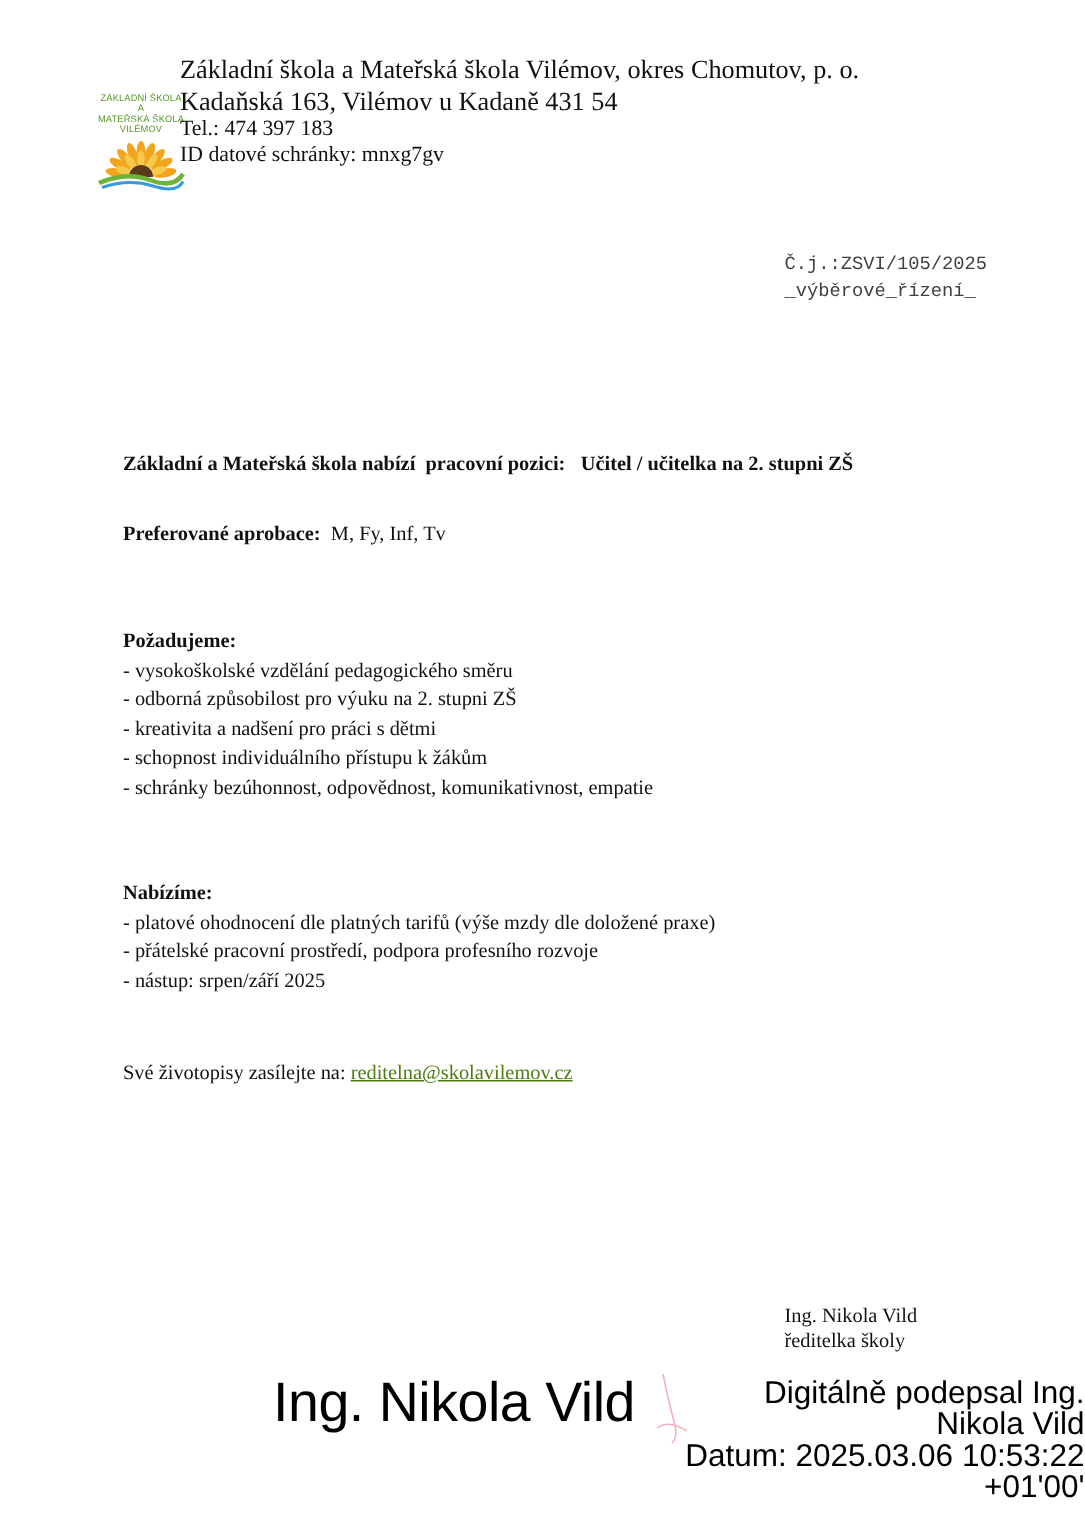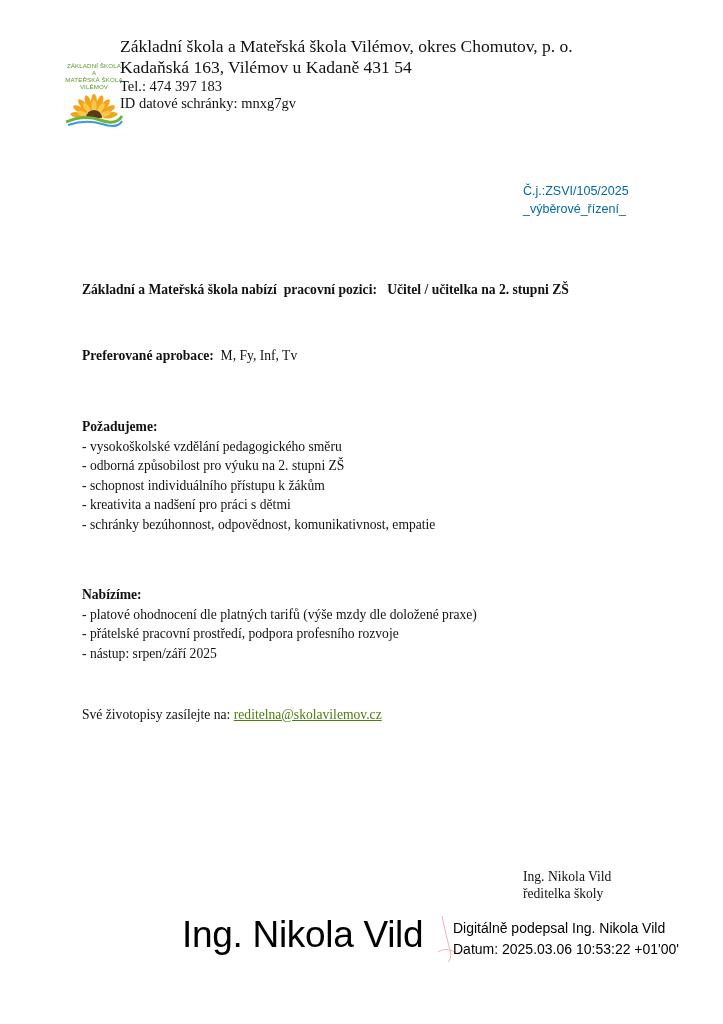--- a/index.html
+++ b/index.html
@@ -36,33 +36,33 @@
     .header {
       left: 120px; top: 36px; width: 520px;
       text-align: left;
     }
     .header .l1 { font-size: 17.5px; line-height: 21px; }
     .header .l2 { font-size: 17.5px; line-height: 21px; }
     .header .l3 { font-size: 14.5px; line-height: 17px; }
 
     
     .ref {
-      left: 523px; top: 182px;
-      font-family: Liberation Sans, sans-serif;
+      left: 523px; top: 167px;
+      font-family: Liberation Mono, monospace;
       font-size: 12.5px; line-height: 18px;
-      color: #0369a1;
+      color: #404040;
     }
 
     .body-text {
       font-size: 13.6px;
       line-height: 19.5px;
     }
     .b { font-weight: bold; }
 
-    .offer { left: 82px; top: 280px; text-align: right; }
+    .offer { left: 82px; top: 299px; text-align: right; }
     .aprob { left: 82px; top: 346px; }
     .req   { left: 82px; top: 417px; }
     .off2  { left: 82px; top: 585px; }
     .cv    { left: 82px; top: 705px; }
 
     .link {
       color: #4d7c0f;
       text-decoration: underline;
     }
 
@@ -78,23 +78,24 @@
       line-height: 46px;
       color: #000;
       letter-spacing: -0.3px;
     }
     .digsig-mark {
       left: 428px; top: 912px; width: 40px; height: 52px;
     }
     .digsig-info {
       left: 453px; top: 918px;
       font-family: "Liberation Sans", "DejaVu Sans", sans-serif;
-      font-size: 14px;
+      font-size: 21px;
       line-height: 21px;
       color: #000;
+      text-align: right;
     }
   </style>
 </head>
 <body>
 
 <div class="abs logo">
   <div class="logo-text">
     <div>ZÁKLADNÍ ŠKOLA</div>
     <div>A</div>
     <div>MATEŘSKÁ ŠKOLA</div>
@@ -146,22 +147,22 @@
 
 <div class="abs body-text aprob">
   <span class="b">Preferované aprobace:</span>&nbsp;
   <span>M, Fy, Inf, Tv</span>
 </div>
 
 <div class="abs body-text req">
   <div class="b">Požadujeme:</div>
   <div>- vysokoškolské vzdělání pedagogického směru</div>
   <div>- odborná způsobilost pro výuku na 2. stupni ZŠ</div>
+  <div>- kreativita a nadšení pro práci s dětmi</div>
   <div>- schopnost individuálního přístupu k žákům</div>
-  <div>- kreativita a nadšení pro práci s dětmi</div>
   <div>- schránky bezúhonnost, odpovědnost, komunikativnost, empatie</div>
 </div>
 
 <div class="abs body-text off2">
   <div class="b">Nabízíme:</div>
   <div>- platové ohodnocení dle platných tarifů (výše mzdy dle doložené praxe)</div>
   <div>- přátelské pracovní prostředí, podpora profesního rozvoje</div>
   <div>- nástup: srpen/září 2025</div>
 </div>
 

